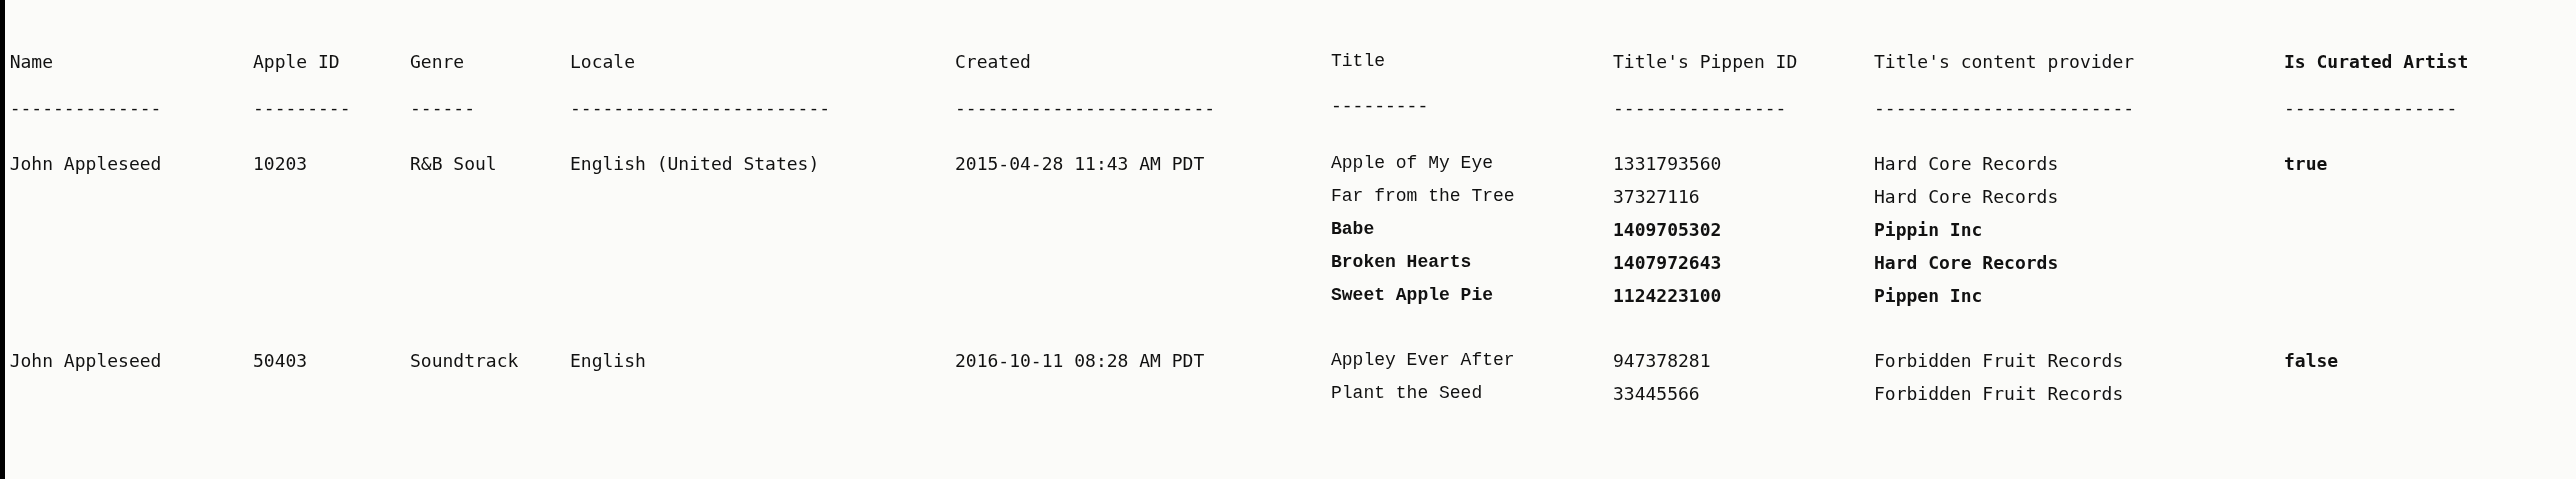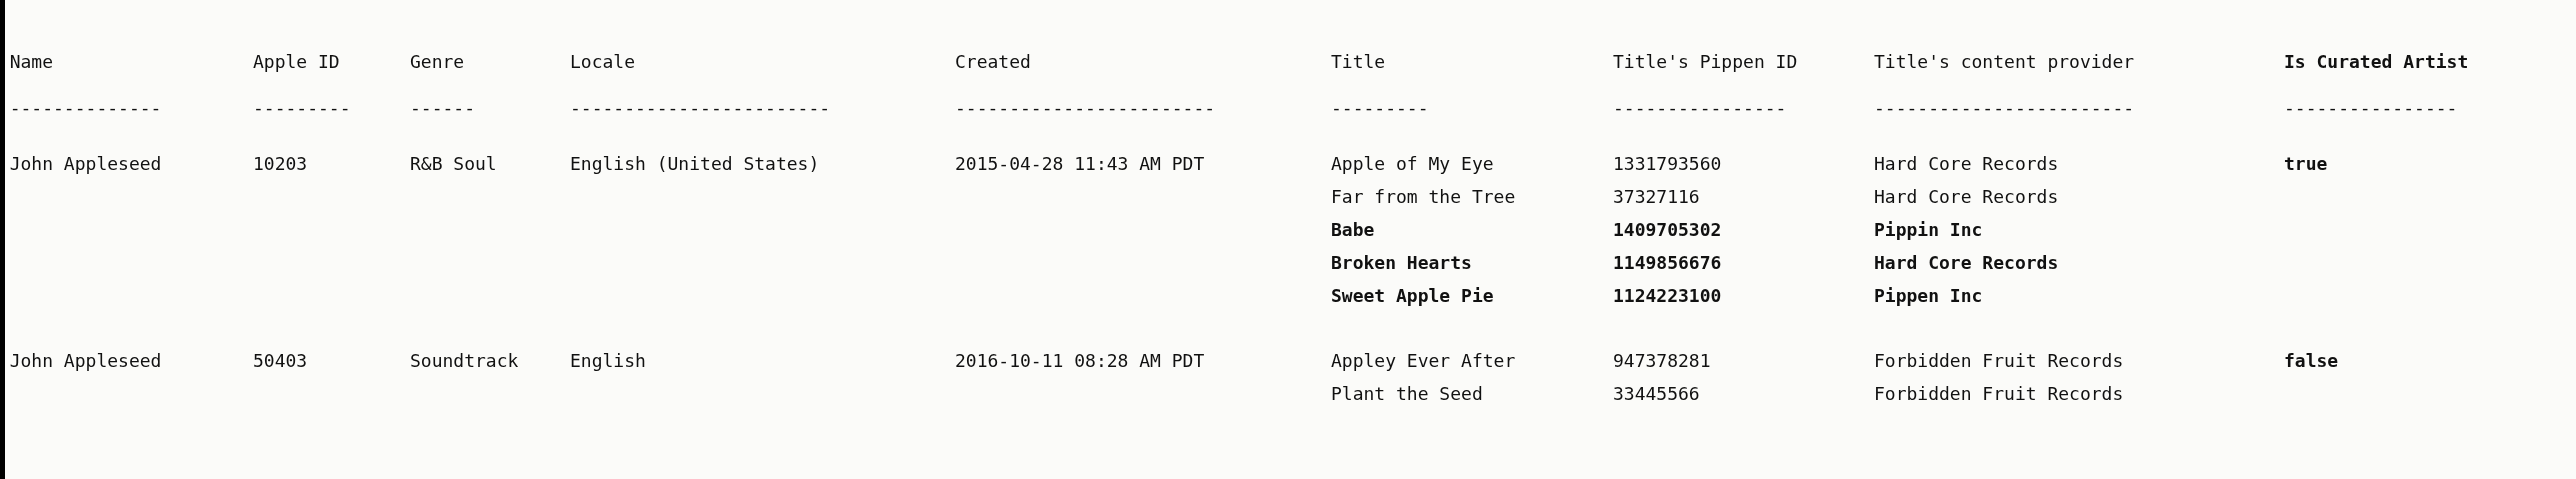--- a/index.html
+++ b/index.html
@@ -40,21 +40,21 @@
     color: #111111;
     margin-top: 38px;
   }
   .cell.b { font-weight: 700; text-align: center; }
   
   .c-name      { left: 4.7px; }
   .c-appleid   { left: 248px; }
   .c-genre     { left: 405px; }
   .c-locale    { left: 565px; }
   .c-created   { left: 950px; }
-  .c-title     { left: 1326px; }
+  .c-title     { left: 1326px; font-family: Liberation Mono, monospace; }
   .c-titleid   { left: 1608px; }
   .c-provider  { left: 1869px; }
   .c-curated   { left: 2279px; }
 </style>
 </head>
 <body>
 
 <div id="sheet">
 
   <div class="cells" style="position:absolute; left:0; top:10.7px;">
@@ -78,21 +78,21 @@
     <span class="cell c-title">---------</span>
     <span class="cell c-titleid">----------------</span>
     <span class="cell c-provider">------------------------</span>
     <span class="cell c-curated">----------------</span>
   </div>
 
   <div id="body-rows">
       <div class="cells" style="position: absolute; left: 0px; top: 113px;"><span class="cell c-name">John Appleseed</span><span class="cell c-appleid">10203</span><span class="cell c-genre">R&amp;B Soul</span><span class="cell c-locale">English (United States)</span><span class="cell c-created">2015-04-28 11:43 AM PDT</span><span class="cell c-title">Apple of My Eye</span><span class="cell c-titleid">1331793560</span><span class="cell c-provider">Hard Core Records</span><span class="cell c-curated b">true</span></div>
       <div class="cells" style="position: absolute; left: 0px; top: 146px;"><span class="cell c-title">Far from the Tree</span><span class="cell c-titleid">37327116</span><span class="cell c-provider">Hard Core Records</span></div>
       <div class="cells" style="position: absolute; left: 0px; top: 179px;"><span class="cell c-title b">Babe</span><span class="cell c-titleid b">1409705302</span><span class="cell c-provider b">Pippin Inc</span></div>
-      <div class="cells" style="position: absolute; left: 0px; top: 212px;"><span class="cell c-title b">Broken Hearts</span><span class="cell c-titleid b">1149856676</span><span class="cell c-provider b">Hard Core Records</span></div>
+      <div class="cells" style="position: absolute; left: 0px; top: 212px;"><span class="cell c-title b">Broken Hearts</span><span class="cell c-titleid b">1407972643</span><span class="cell c-provider b">Hard Core Records</span></div>
       <div class="cells" style="position: absolute; left: 0px; top: 245px;"><span class="cell c-title b">Sweet Apple Pie</span><span class="cell c-titleid b">1124223100</span><span class="cell c-provider b">Pippen Inc</span></div>
       <div class="cells" style="position: absolute; left: 0px; top: 278px;"></div>
       <div class="cells" style="position: absolute; left: 0px; top: 310px;"><span class="cell c-name">John Appleseed</span><span class="cell c-appleid">50403</span><span class="cell c-genre">Soundtrack</span><span class="cell c-locale">English</span><span class="cell c-created">2016-10-11 08:28 AM PDT</span><span class="cell c-title">Appley Ever After</span><span class="cell c-titleid">947378281</span><span class="cell c-provider">Forbidden Fruit Records</span><span class="cell c-curated b">false</span></div>
       <div class="cells" style="position: absolute; left: 0px; top: 343px;"><span class="cell c-title">Plant the Seed</span><span class="cell c-titleid">33445566</span><span class="cell c-provider">Forbidden Fruit Records</span></div>
     </div>
 
 </div>
 
 
 </body></html>

